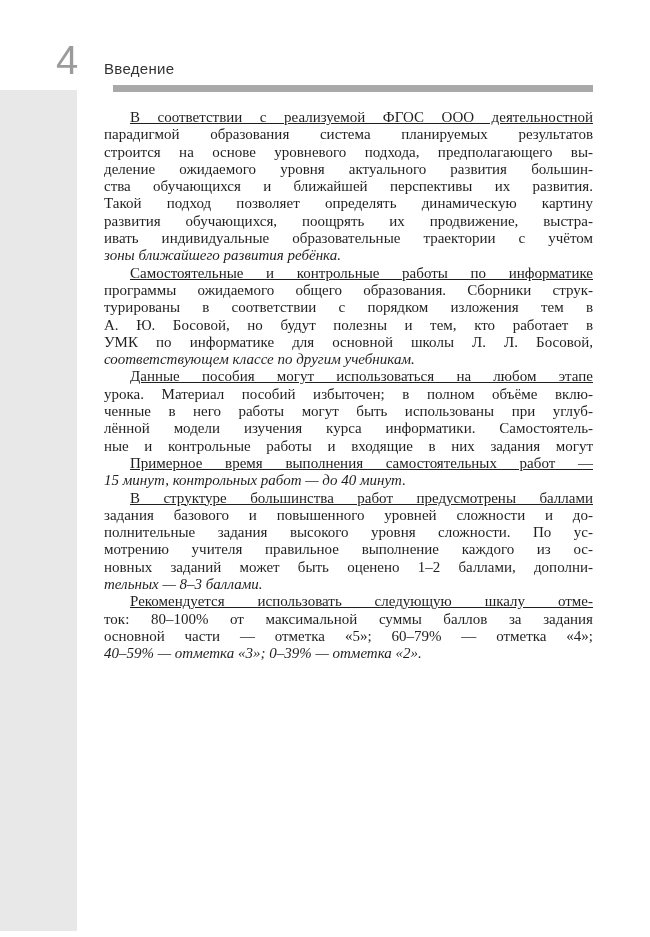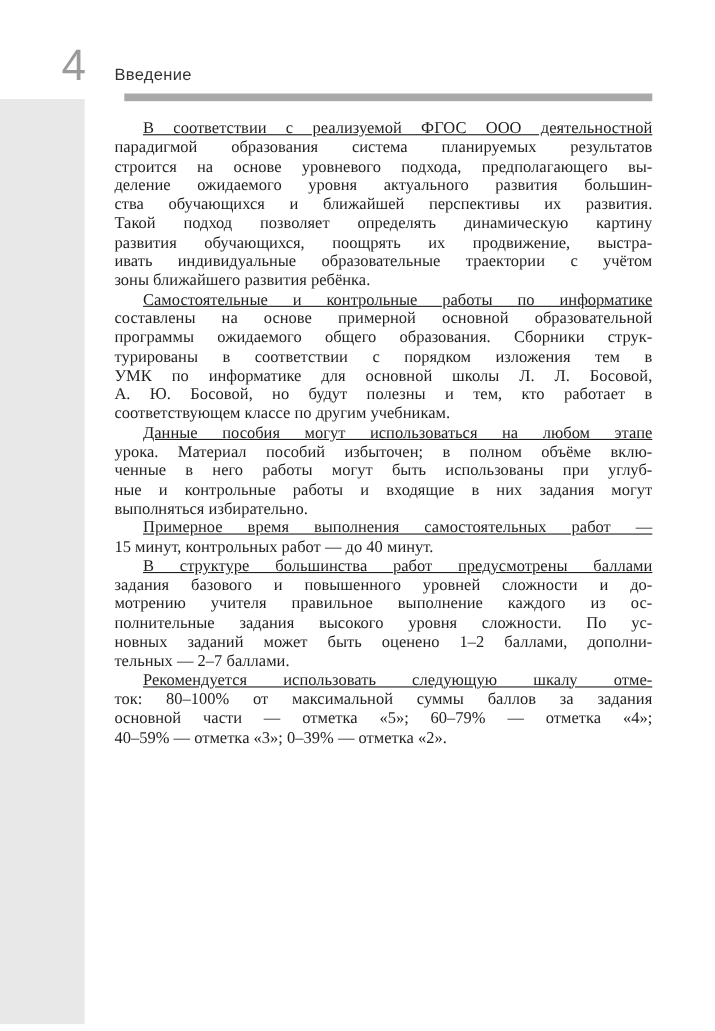--- a/index.html
+++ b/index.html
@@ -64,21 +64,21 @@
   }
   .para { margin: 0; }
   .line {
     text-align: justify;
     text-align-last: justify;
     white-space: normal;
     height: 17.3px;
     overflow: visible;
   }
   .line.first { text-indent: 26px; text-decoration: underline; }
-  .line.last  { text-align-last: left; }
+  .line.last  { text-align-last: left; font-style: italic; }
 </style>
 </head>
 <body>
 
 <div class="page">
   <div class="margin-strip"></div>
   <div class="page-number">4</div>
   <div class="running-head">Введение</div>
   <div class="header-rule"></div>
   <div class="text-column">
@@ -88,45 +88,44 @@
         <div class="line">строится на основе уровневого подхода, предполагающего вы-</div>
         <div class="line">деление ожидаемого уровня актуального развития большин-</div>
         <div class="line">ства обучающихся и ближайшей перспективы их развития.</div>
         <div class="line">Такой подход позволяет определять динамическую картину</div>
         <div class="line">развития обучающихся, поощрять их продвижение, выстра-</div>
         <div class="line">ивать индивидуальные образовательные траектории с учётом</div>
         <div class="line last">зоны ближайшего развития ребёнка.</div>
       </div>
       <div class="para">
         <div class="line first">Самостоятельные и контрольные работы по информатике</div>
-        <div class="line">составлены на основе примерной основной образовательной</div>
         <div class="line">программы ожидаемого общего образования. Сборники струк-</div>
         <div class="line">турированы в соответствии с порядком изложения тем в</div>
+        <div class="line">А. Ю. Босовой, но будут полезны и тем, кто работает в</div>
         <div class="line">УМК по информатике для основной школы Л. Л. Босовой,</div>
-        <div class="line">А. Ю. Босовой, но будут полезны и тем, кто работает в</div>
         <div class="line last">соответствующем классе по другим учебникам.</div>
       </div>
       <div class="para">
         <div class="line first">Данные пособия могут использоваться на любом этапе</div>
         <div class="line">урока. Материал пособий избыточен; в полном объёме вклю-</div>
         <div class="line">ченные в него работы могут быть использованы при углуб-</div>
+        <div class="line">лённой модели изучения курса информатики. Самостоятель-</div>
         <div class="line">ные и контрольные работы и входящие в них задания могут</div>
-        <div class="line last">выполняться избирательно.</div>
       </div>
       <div class="para">
         <div class="line first">Примерное время выполнения самостоятельных работ —</div>
         <div class="line last">15 минут, контрольных работ — до 40 минут.</div>
       </div>
       <div class="para">
         <div class="line first">В структуре большинства работ предусмотрены баллами</div>
         <div class="line">задания базового и повышенного уровней сложности и до-</div>
+        <div class="line">полнительные задания высокого уровня сложности. По ус-</div>
         <div class="line">мотрению учителя правильное выполнение каждого из ос-</div>
-        <div class="line">полнительные задания высокого уровня сложности. По ус-</div>
         <div class="line">новных заданий может быть оценено 1–2 баллами, дополни-</div>
-        <div class="line last">тельных — 2–7 баллами.</div>
+        <div class="line last">тельных — 8–3 баллами.</div>
       </div>
       <div class="para">
         <div class="line first">Рекомендуется использовать следующую шкалу отме-</div>
         <div class="line">ток: 80–100% от максимальной суммы баллов за задания</div>
         <div class="line">основной части — отметка «5»; 60–79% — отметка «4»;</div>
         <div class="line last">40–59% — отметка «3»; 0–39% — отметка «2».</div>
       </div>
     </div>
 </div>
 

